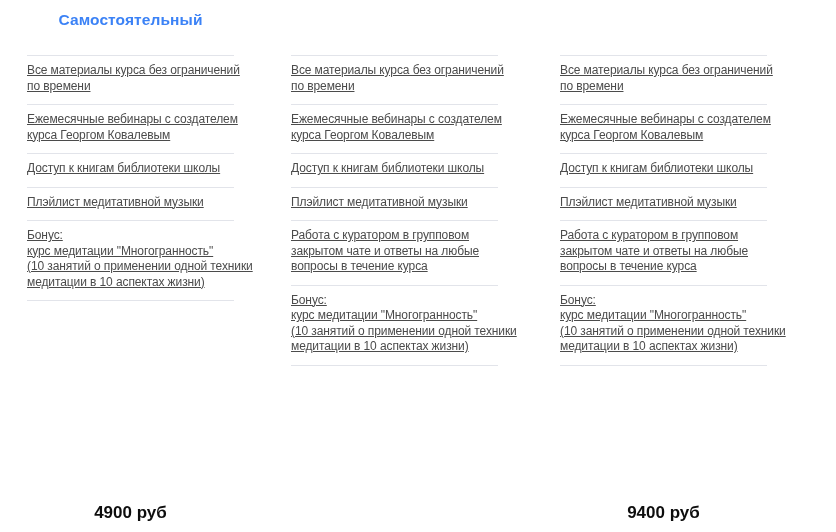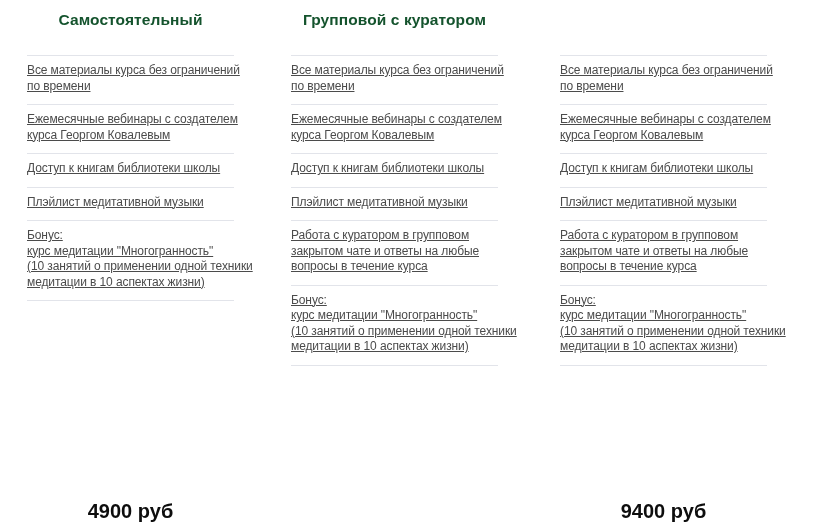--- a/index.html
+++ b/index.html
@@ -27,21 +27,21 @@
   .title {
     position: absolute;
     top: 10px;
     left: 0;
     width: 100%;
     margin: 0;
     text-align: center;
     font-size: 15.5px;
     line-height: 20px;
     font-weight: bold;
-    color: #14532d;
+    color: #3b82f6;
     letter-spacing: 0.1px;
     white-space: nowrap;
   }
   .features {
     position: absolute;
     top: 55px;
     left: 0;
     right: 0;
     border-bottom: 1px solid #e2e4ea;
   }
@@ -55,21 +55,21 @@
     white-space: pre;
     overflow: visible;
     text-decoration: underline;
   }
   .price {
     position: absolute;
     bottom: 9px;
     left: 0;
     width: 100%;
     text-align: center;
-    font-size: 20px;
+    font-size: 17px;
     font-weight: bold;
     color: #0d0d0d;
   }
 </style>
 </head>
 <body>
 
 <main class="page">
   <section class="col">
     <h2 class="title">Самостоятельный</h2>
@@ -86,21 +86,20 @@
 
   <div class="feature">Бонус:
 курс медитации "Многогранность"
 (10 занятий о применении одной техники
 медитации в 10 аспектах жизни)</div>
 </div>
     <div class="price">4900 руб</div>
   </section>
 
   <section class="col">
-    <h2 class="title">Групповой с куратором</h2>
     <div class="features">
   <div class="feature">Все материалы курса без ограничений
 по времени</div>
 
   <div class="feature">Ежемесячные вебинары с создателем
 курса Георгом Ковалевым</div>
 
   <div class="feature">Доступ к книгам библиотеки школы</div>
 
   <div class="feature">Плэйлист медитативной музыки</div>

